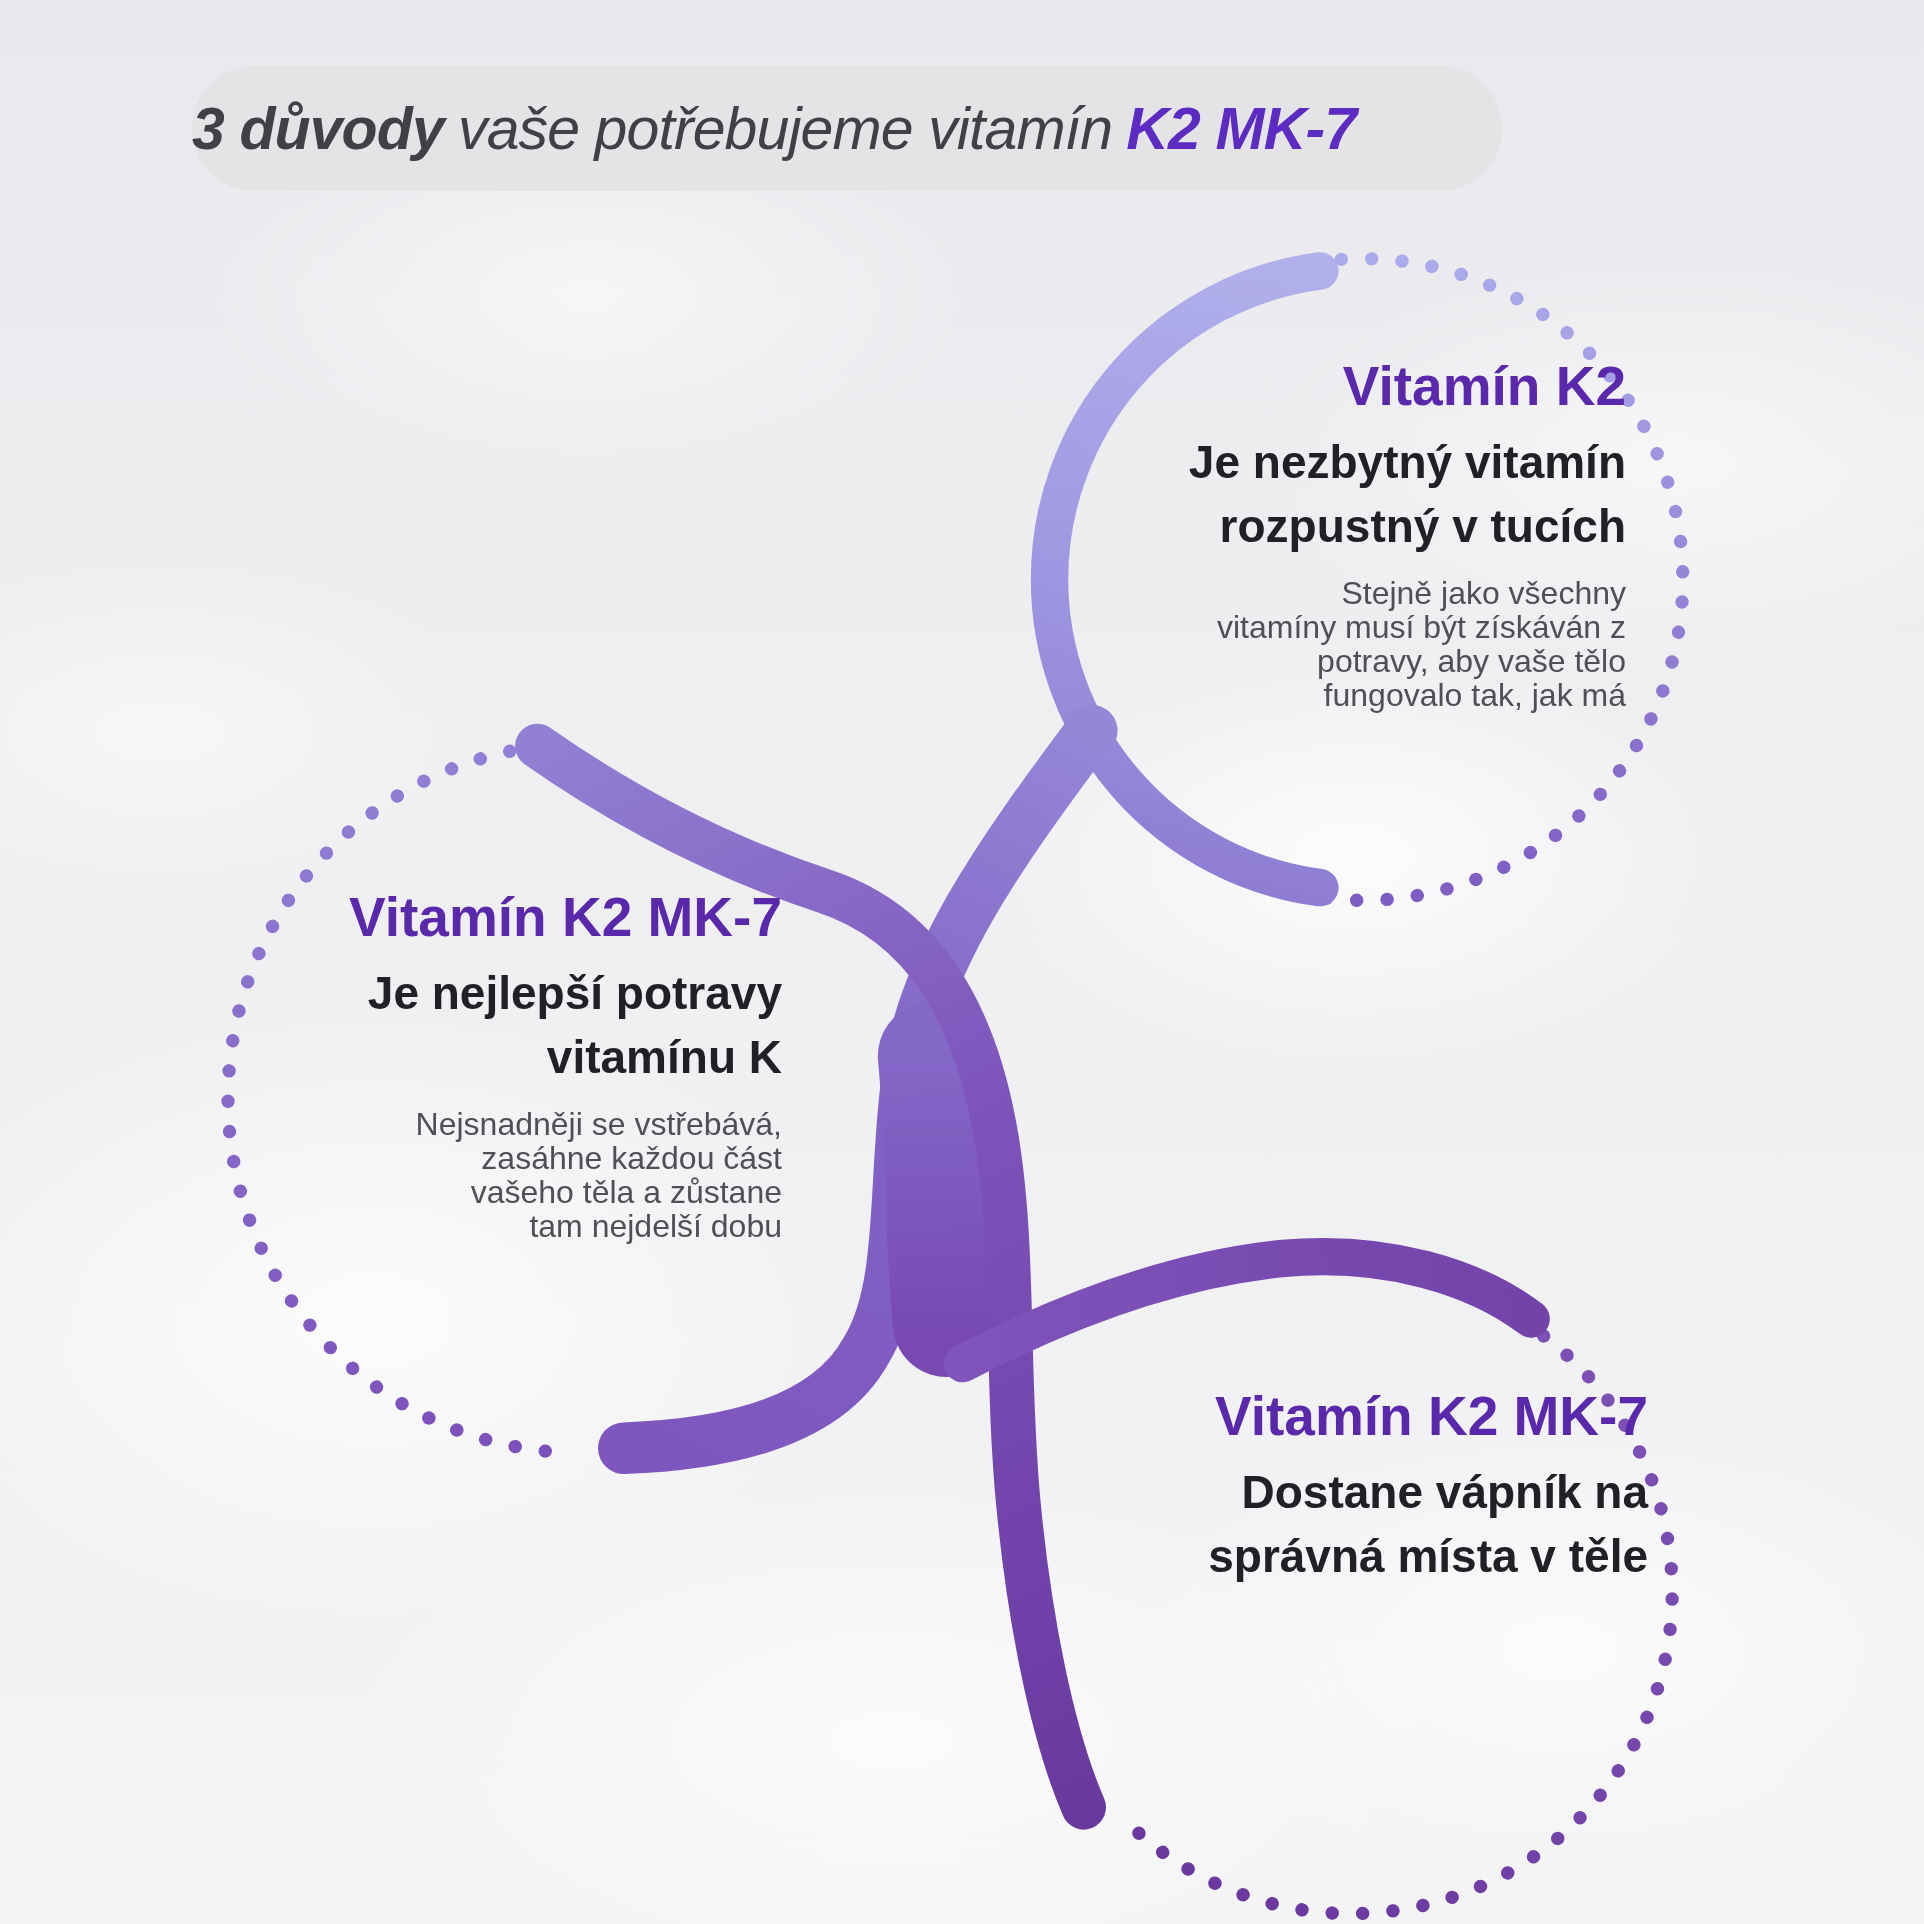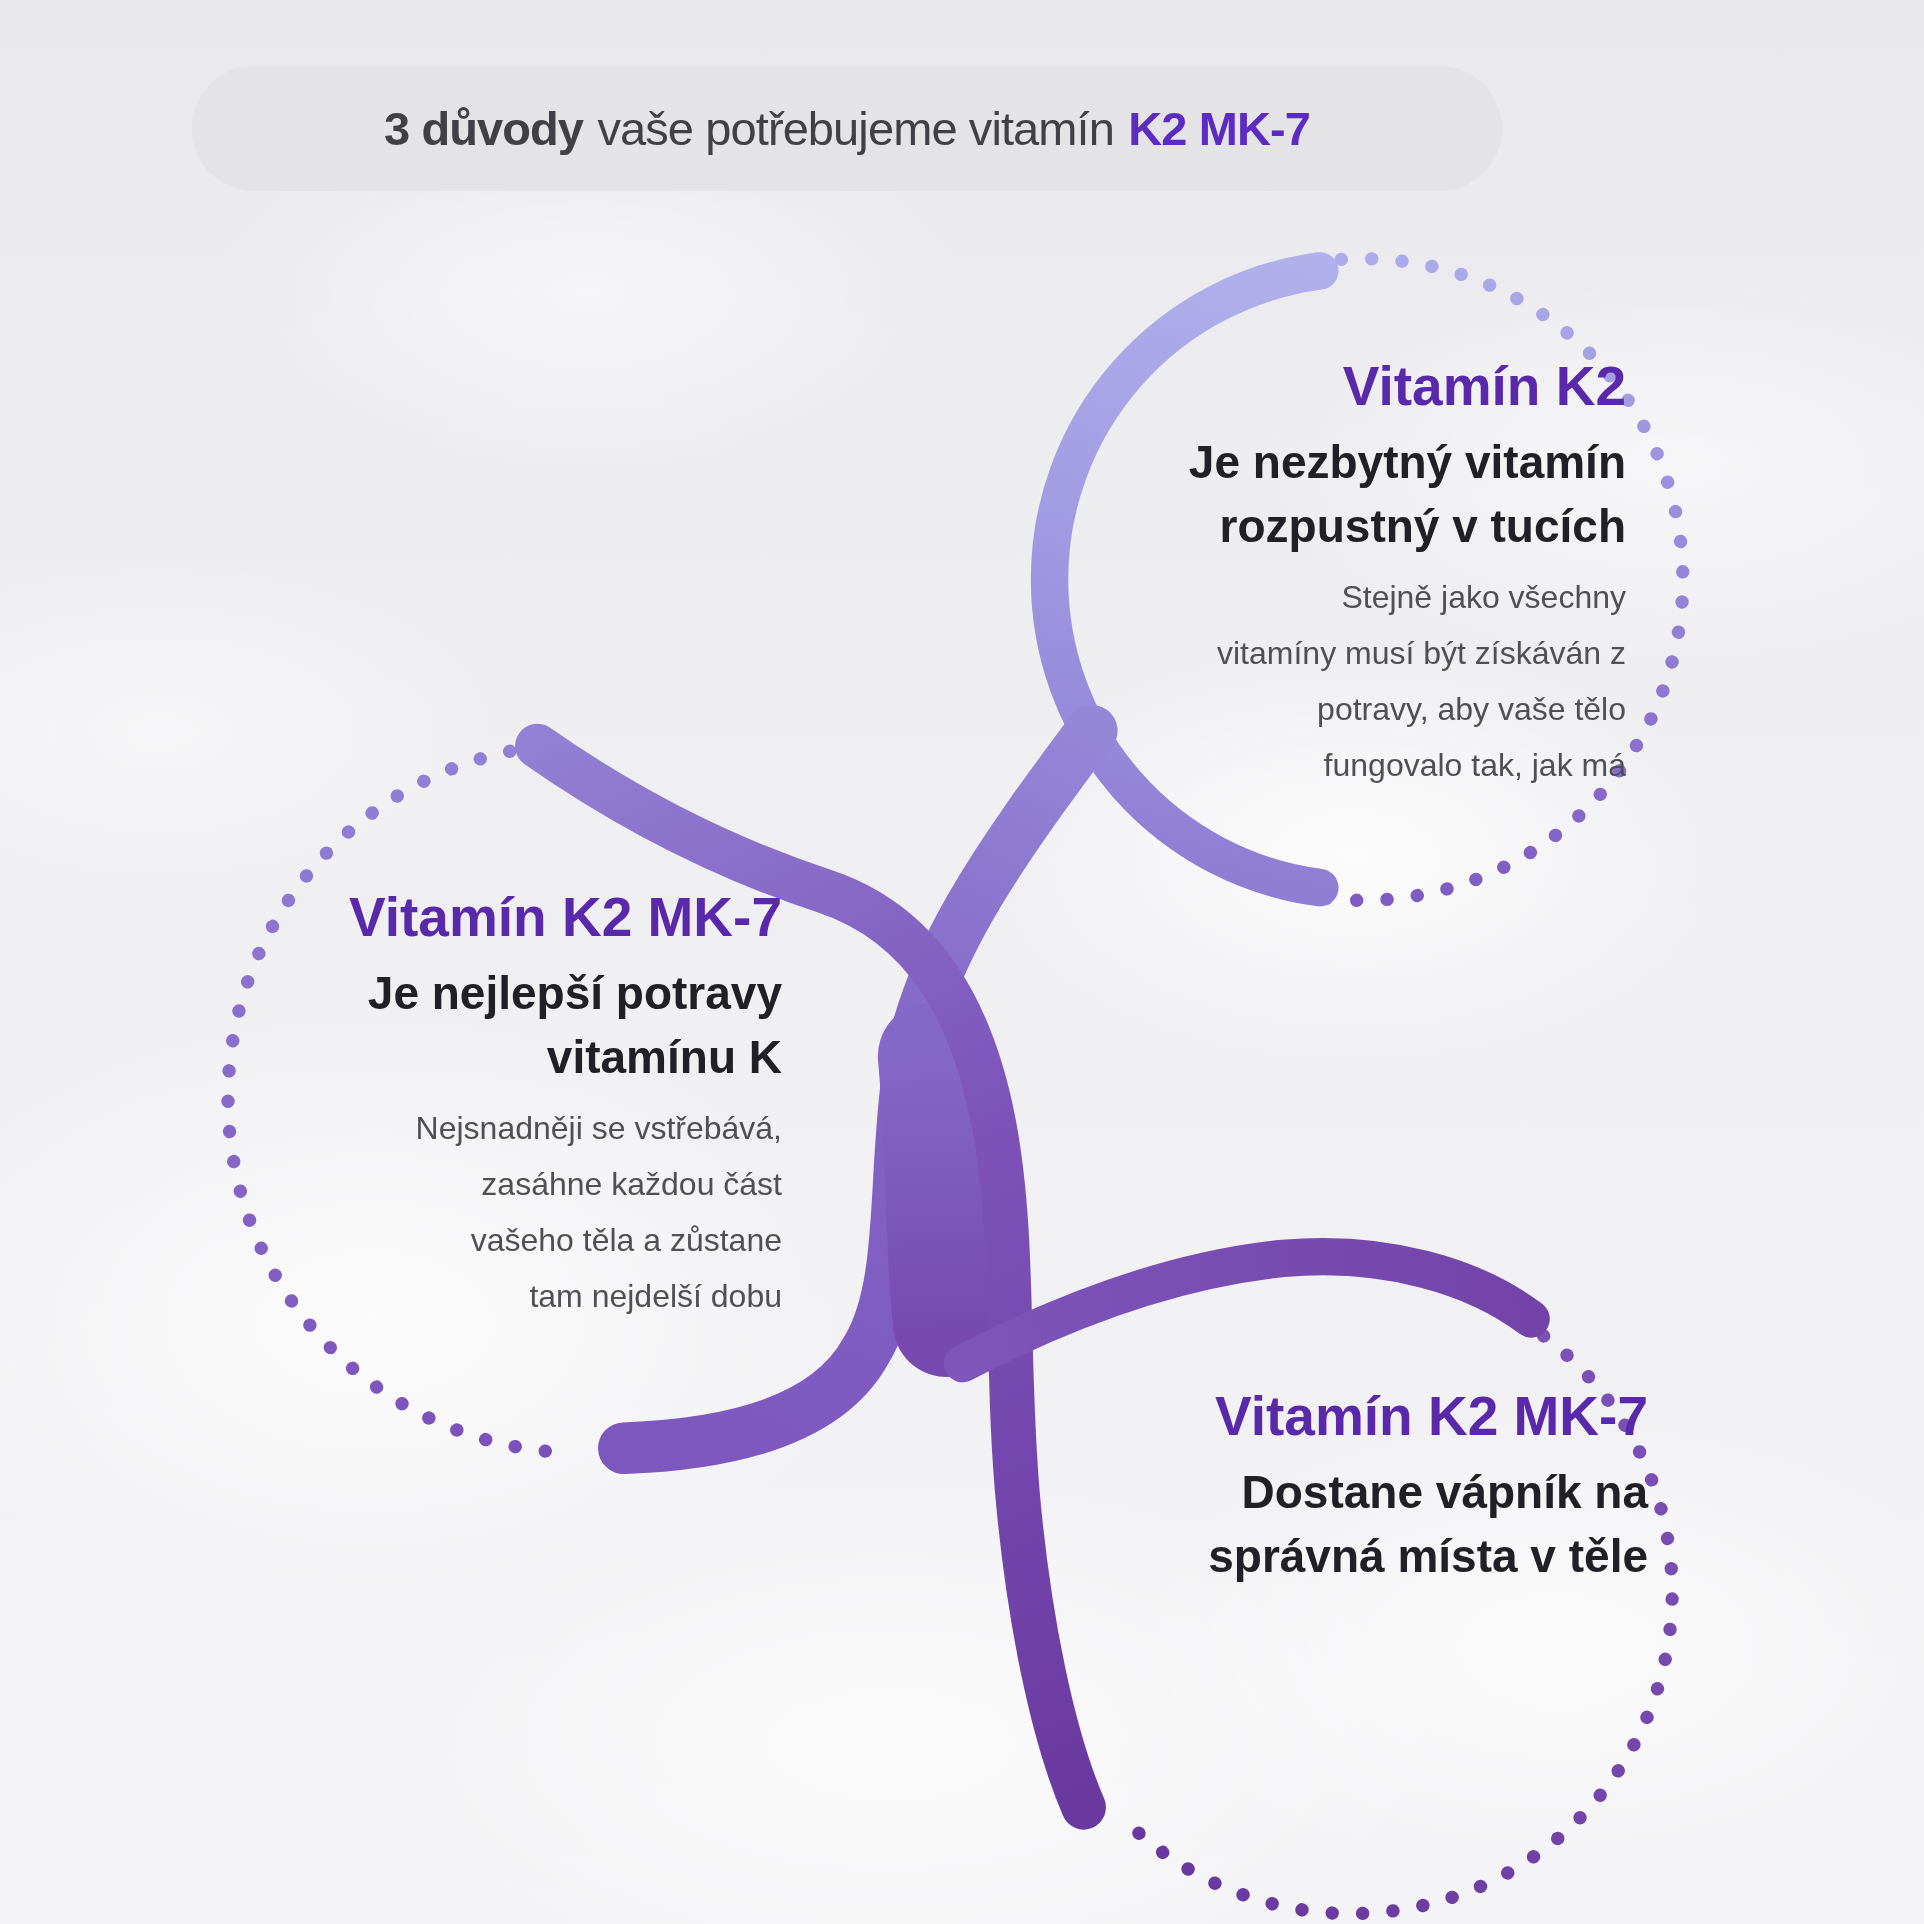--- a/index.html
+++ b/index.html
@@ -15,33 +15,33 @@
       radial-gradient(802px 383px at 891px 1738px, rgba(255,255,255,.7), rgba(255,255,255,0) 70%),
       radial-gradient(552px 267px at 588px 294px, rgba(255,255,255,.55), rgba(255,255,255,0) 70%),
       radial-gradient(606px 294px at 1675px 463px, rgba(255,255,255,.55), rgba(255,255,255,0) 70%),
       radial-gradient(499px 250px at 160px 731px, rgba(255,255,255,.5), rgba(255,255,255,0) 70%),
       linear-gradient(180deg, var(--page_bg_top,#e9e8ec) 0%, #eeedf0 30%, #f4f3f5 100%);
   }
   .title-pill{
     position:absolute;left:192px;top:66px;width:1310px;height:125px;
     background:var(--pill_bg,#e4e3e6);
     border-radius:62px;
-    display:flex;align-items:center;justify-content:center;
+    display:flex;align-items:center;
     white-space:nowrap;
-    font-size:47px;letter-spacing:-0.9px;color:var(--title_text,#404046);
+    font-size:59px;letter-spacing:-0.9px;color:var(--title_text,#404046);font-style:italic;
   }
   .title-pill .sep{width:14.3px;}
   .t-bold{font-weight:700;color:var(--title_text,#404046);}
   .t-reg{font-weight:400;color:var(--title_text,#404046);}
   .t-accent{font-weight:700;color:var(--title_accent,#5c2bc2);}
   svg.flow{position:absolute;left:0;top:0;}
   .section{position:absolute;width:588px;text-align:right;}
   .section .heading{font-size:55px;font-weight:700;color:var(--heading_purple,#5a28aa);line-height:1.05;}
   .section .subheading{margin-top:14px;font-size:46px;font-weight:700;color:var(--subheading_text,#202026);line-height:64px;white-space:pre-line;}
-  .section .body-text{margin-top:11px;font-size:32px;font-weight:400;color:var(--body_text,#4f4f56);line-height:56px;white-space:pre-line;}
+  .section .body-text{margin-top:18px;font-size:32px;font-weight:400;color:var(--body_text,#4f4f56);line-height:34px;white-space:pre-line;}
   .s1{left:1038px;top:358px;}
   .s2{left:194px;top:889px;}
   .s3{left:1060px;top:1388px;}
 </style>
 </head>
 <body>
 
 <div class="canvas">
 
   <svg class="flow" width="1925" height="1925" viewBox="0 0 2160 2160" fill="none">

